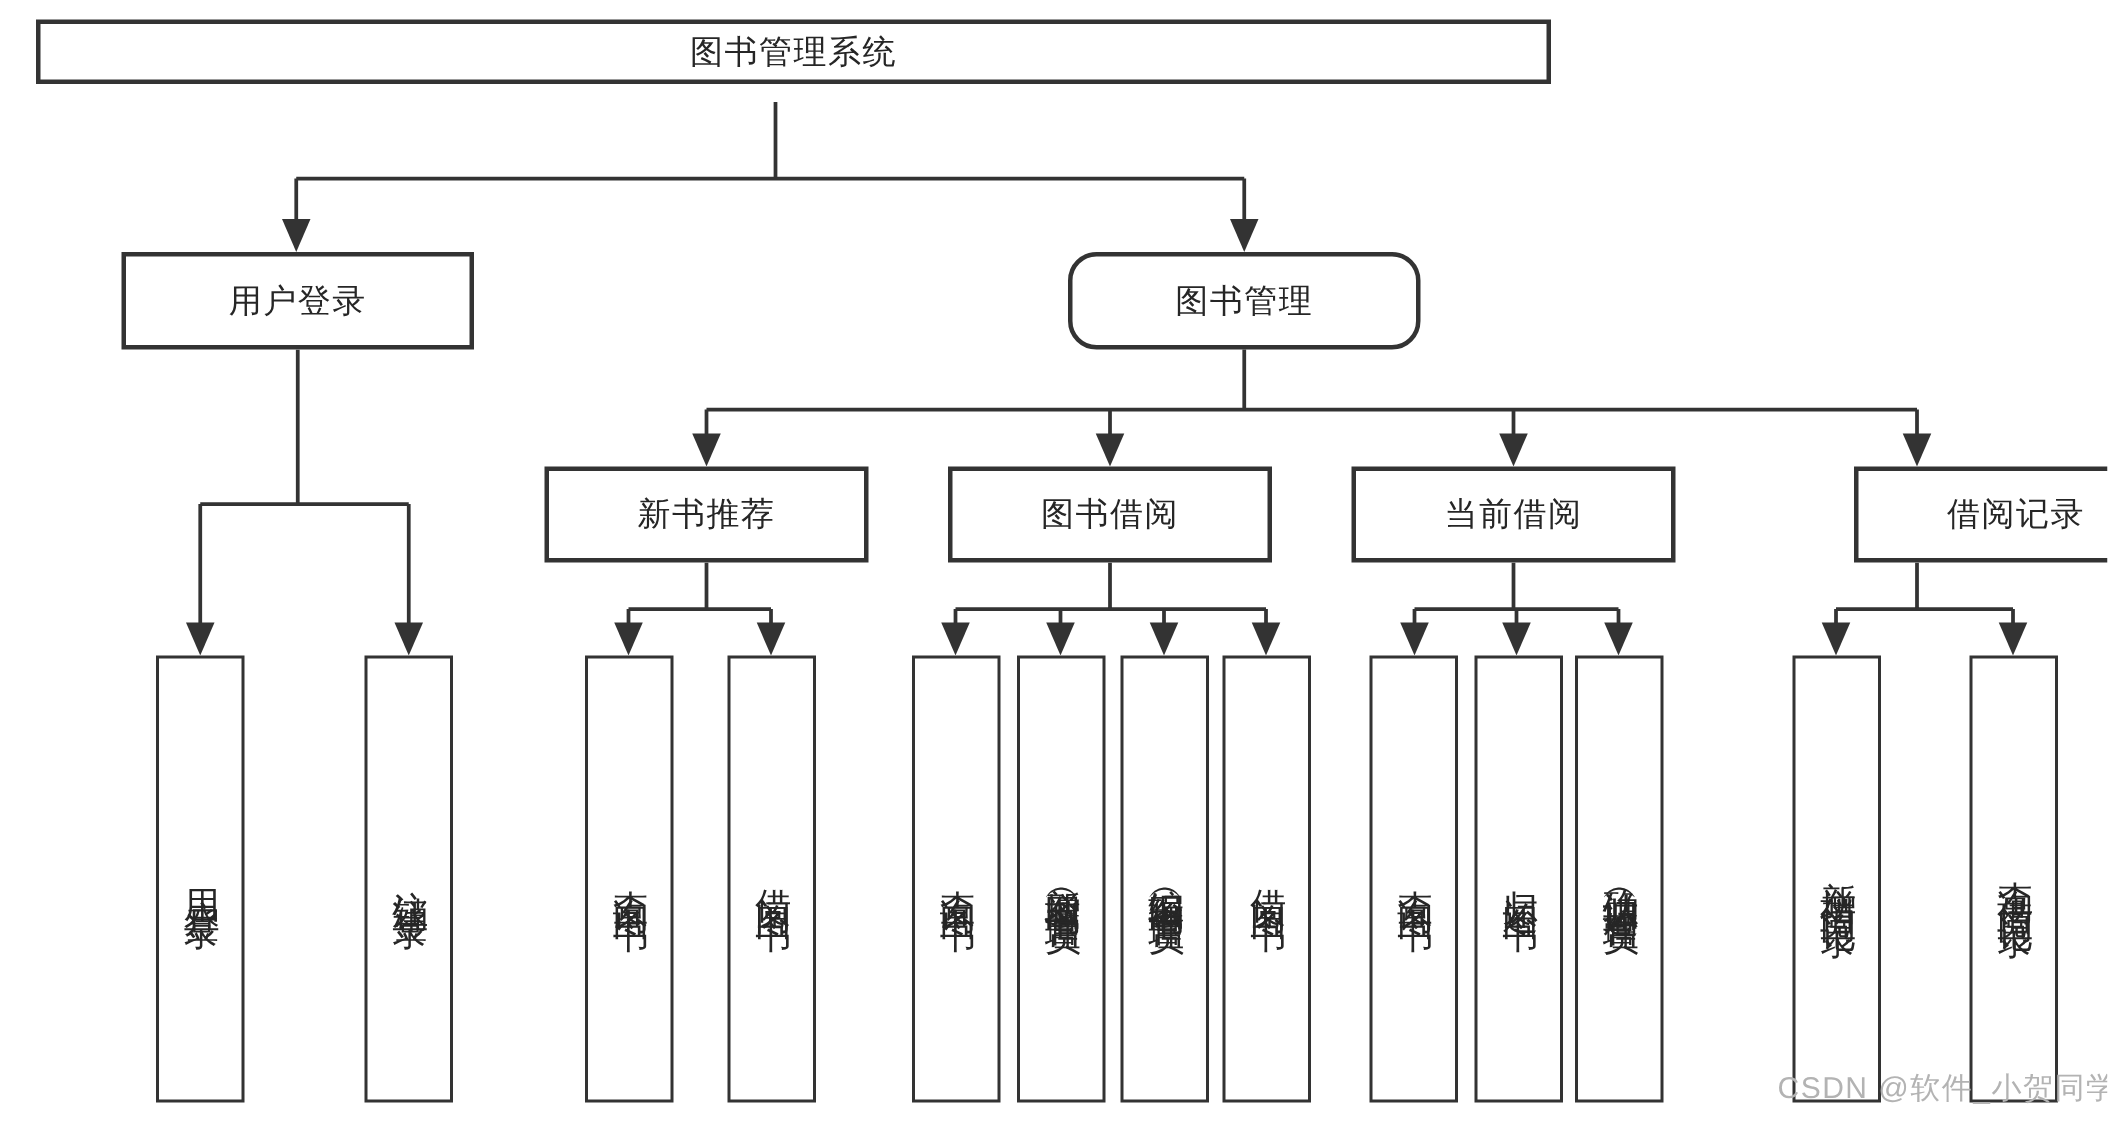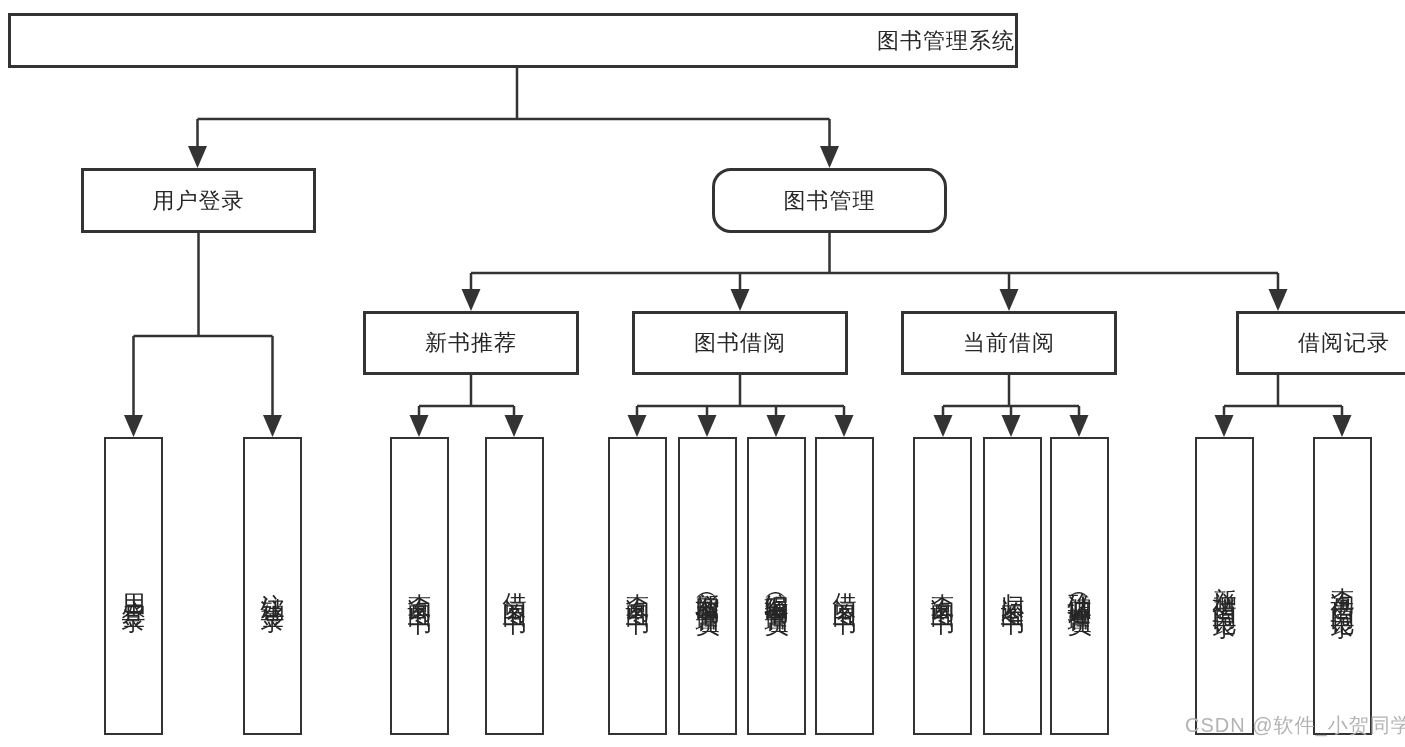--- a/index.html
+++ b/index.html
@@ -90,21 +90,21 @@
       <polygon points="766.5,415 785.5,415 776,437"></polygon>
       <polygon points="834.5,415 853.5,415 844,437"></polygon>
       <polygon points="933.5,415 952.5,415 943,437"></polygon>
       <polygon points="1001.5,415 1020.5,415 1011,437"></polygon>
       <polygon points="1069.5,415 1088.5,415 1079,437"></polygon>
       <polygon points="1214.5,415 1233.5,415 1224,437"></polygon>
       <polygon points="1332.5,415 1351.5,415 1342,437"></polygon>
     </g>
   </svg>
 
-  <div class="box" style="left:8px; top:13px; width:1010px; height:55px;justify-content:flex-end;">
+  <div class="box" style="left:24px; top:13px; width:1010px; height:43px;">
     <span>图书管理系统</span>
   </div>
 
   <div class="box lvl2" style="left:81px;">
     <span>用户登录</span>
   </div>
   <div class="box lvl2" style="left:712px;border-radius:19px;">
     <span>图书管理</span>
   </div>
 

